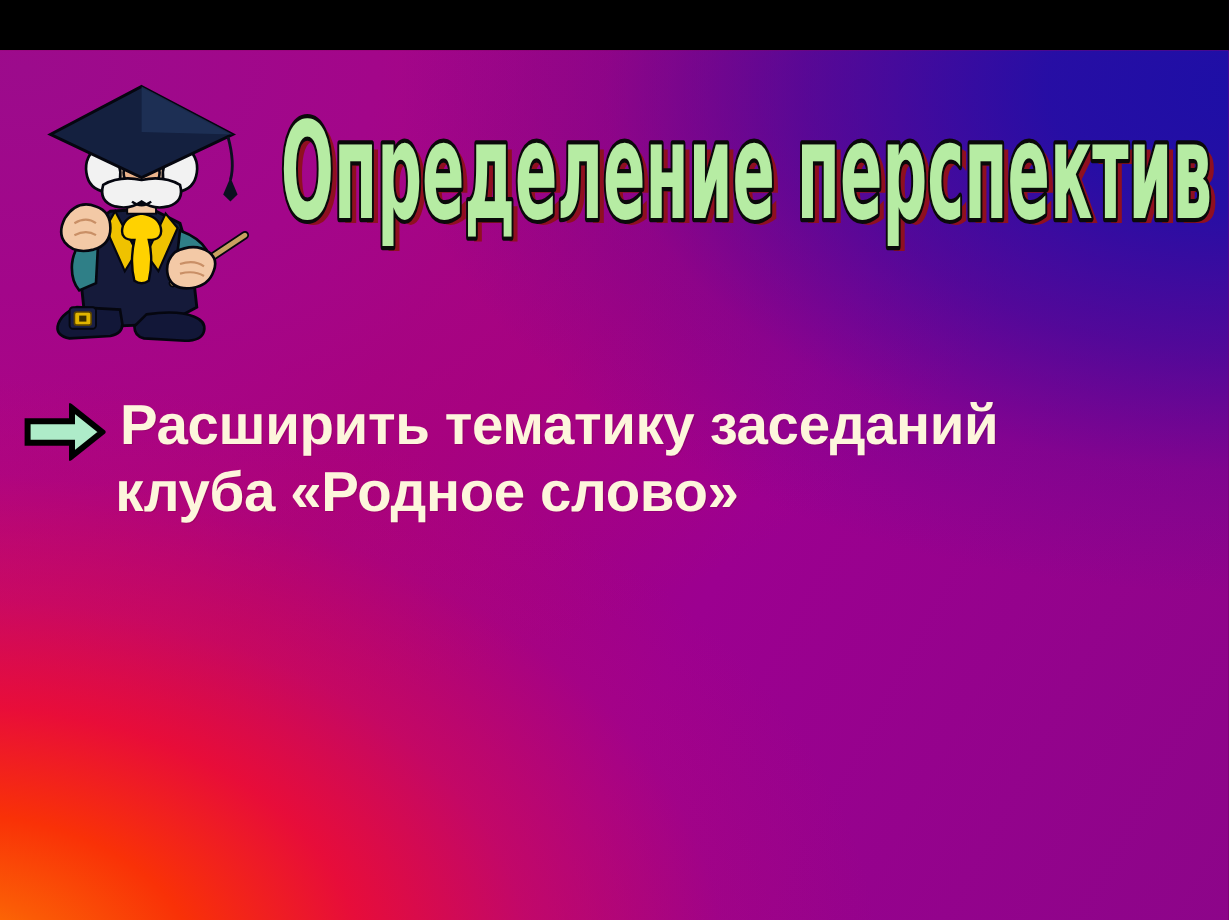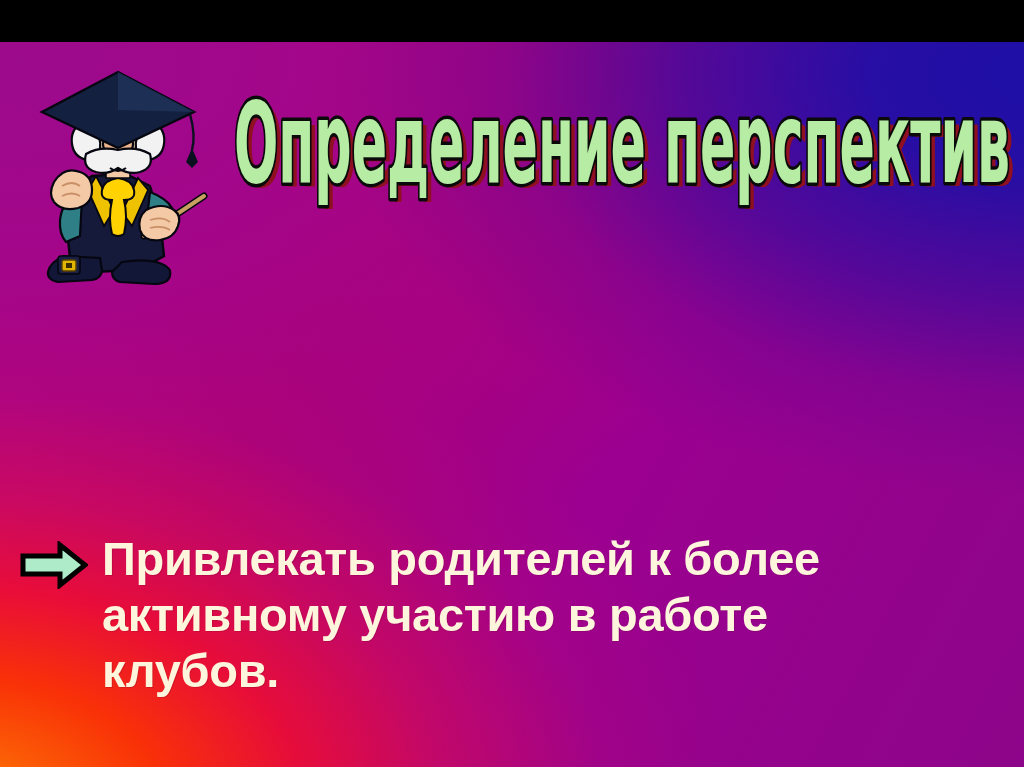--- a/index.html
+++ b/index.html
@@ -164,25 +164,24 @@
     </svg>
   </div>
 
   <div id="title">
     <svg viewBox="0 0 780 108" preserveAspectRatio="none" xmlns="http://www.w3.org/2000/svg">
       <text class="wa-shadow" x="7" y="92" textLength="776" lengthAdjust="spacingAndGlyphs">Определение перспектив</text>
       <text class="wa-outline" x="2" y="88" textLength="776" lengthAdjust="spacingAndGlyphs">Определение перспектив</text>
     </svg>
   </div>
 
-
-  <div class="bullet" id="bullet-2">
+  <div class="bullet" id="bullet-1">
     <span class="bullet-arrow">
       <svg viewBox="0 0 68 48" xmlns="http://www.w3.org/2000/svg">
         <path d="M3 15 L40 15 L40 4 L65 24 L40 44 L40 33 L3 33 Z" fill="#aeecc9" stroke="#000000" stroke-width="5" stroke-linejoin="miter"></path>
       </svg>
     </span>
-    <span class="bullet-text">Привлекать родителей к более
-активному участию в работе
-клубов.</span>
+    <span class="bullet-text">Расширить тематику заседаний
+клуба «Родное слово»</span>
   </div>
+
 
 </div>
 
 </body></html>

